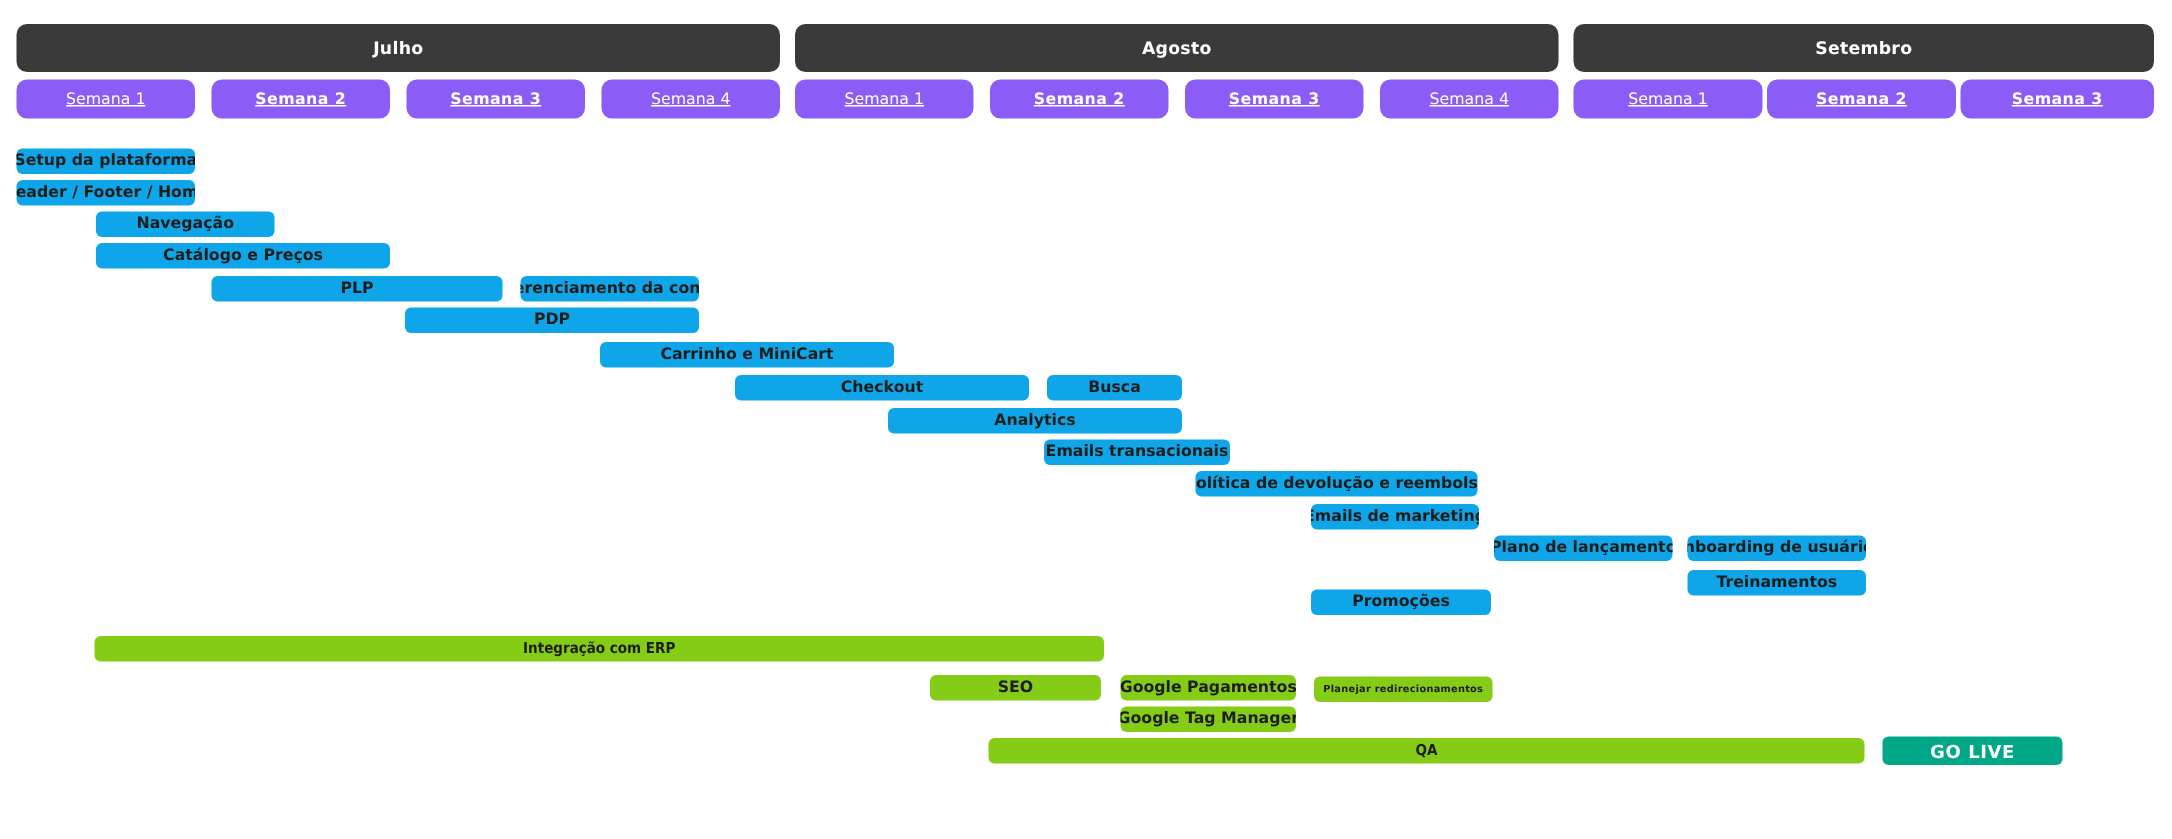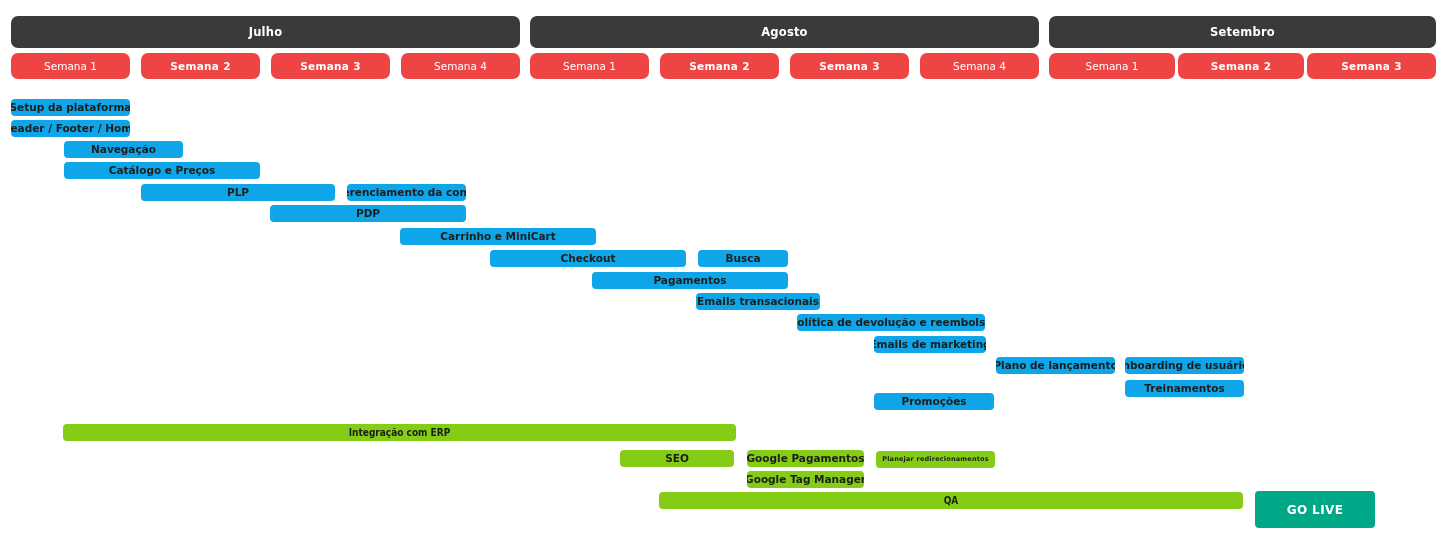--- a/index.html
+++ b/index.html
@@ -30,28 +30,29 @@
     display: flex;
     align-items: center;
     justify-content: center;
     letter-spacing: .2px;
     white-space: nowrap;
     text-align: center;
   }
   .week-cell {
     position: absolute;
     height: 26px;
-    background: #ef4444;
+    background: #8b5cf6;
     border-radius: 7px;
     color: #ffffff;
     font-size: 10.5px;
     display: flex;
     align-items: center;
     justify-content: center;
     white-space: nowrap;
+    text-decoration: underline;
   }
   .week-cell.bold { font-weight: 700; letter-spacing: .3px; }
   .week-cell.reg  { font-weight: 400; }
 
   
   .bar {
     position: absolute;
     height: 17px;
     border-radius: 4px;
     display: flex;
@@ -96,29 +97,29 @@
       <div class="bar green" style="left: 11px; width: 119px; top: 99px;">Setup da plataforma</div>
       <div class="bar green" style="left: 11px; width: 119px; top: 120px;">Header / Footer / Home</div>
       <div class="bar green" style="left: 64px; width: 119px; top: 141px;">Navegação</div>
       <div class="bar green" style="left: 64px; width: 196px; top: 162px;">Catálogo e Preços</div>
       <div class="bar green" style="left: 141px; width: 194px; top: 184px;">PLP</div>
       <div class="bar green" style="left: 347px; width: 119px; top: 184px;">Gerenciamento da conta</div>
       <div class="bar green" style="left: 270px; width: 196px; top: 205px;">PDP</div>
       <div class="bar green" style="left: 400px; width: 196px; top: 228px;">Carrinho e MiniCart</div>
       <div class="bar green" style="left: 490px; width: 196px; top: 250px;">Checkout</div>
       <div class="bar green" style="left: 698px; width: 90px; top: 250px;">Busca</div>
-      <div class="bar green" style="left: 592px; width: 196px; top: 272px;">Pagamentos</div>
+      <div class="bar green" style="left: 592px; width: 196px; top: 272px;">Analytics</div>
       <div class="bar green" style="left: 696px; width: 124px; top: 293px;">Emails transacionais</div>
       <div class="bar green" style="left: 797px; width: 188px; top: 314px;">Política de devolução e reembolso</div>
       <div class="bar green" style="left: 874px; width: 112px; top: 336px;">Emails de marketing</div>
       <div class="bar green" style="left: 874px; width: 120px; top: 357px; margin-top: 36px;">Promoções</div>
       <div class="bar green" style="left: 996px; width: 119px; top: 357px;">Plano de lançamento</div>
       <div class="bar green" style="left: 1125px; width: 119px; top: 357px;">Onboarding de usuários</div>
       <div class="bar green" style="left: 1125px; width: 119px; top: 380px;">Treinamentos</div>
       <div class="bar lime cond" style="left: 63px; width: 673px; top: 424px;">Integração com ERP</div>
       <div class="bar lime" style="left: 620px; width: 114px; top: 450px;">SEO</div>
       <div class="bar lime" style="left: 747px; width: 117px; top: 450px;">Google Pagamentos</div>
       <div class="bar lime tiny" style="left: 876px; width: 119px; top: 451px;">Planejar redirecionamentos</div>
       <div class="bar lime" style="left: 747px; width: 117px; top: 471px;">Google Tag Manager</div>
       <div class="bar lime cond" style="left: 659px; width: 584px; top: 492px;">QA</div>
-      <div class="bar teal" style="left: 1255px; width: 120px; top: 491px; height: 37px;">GO LIVE</div>
+      <div class="bar teal" style="left: 1255px; width: 120px; top: 491px; height: 19px;">GO LIVE</div>
     </div>
 </div>
 
 </body></html>

